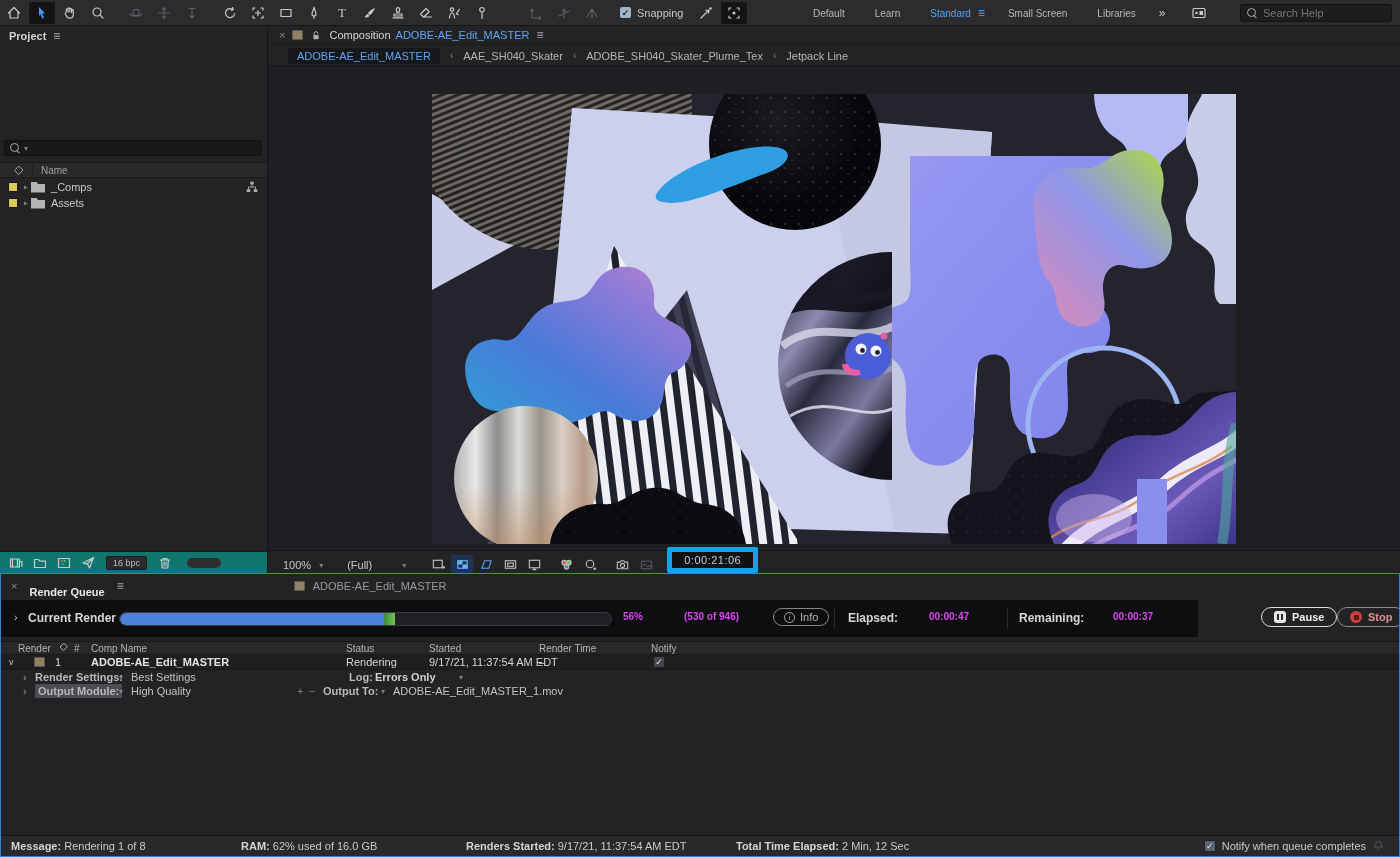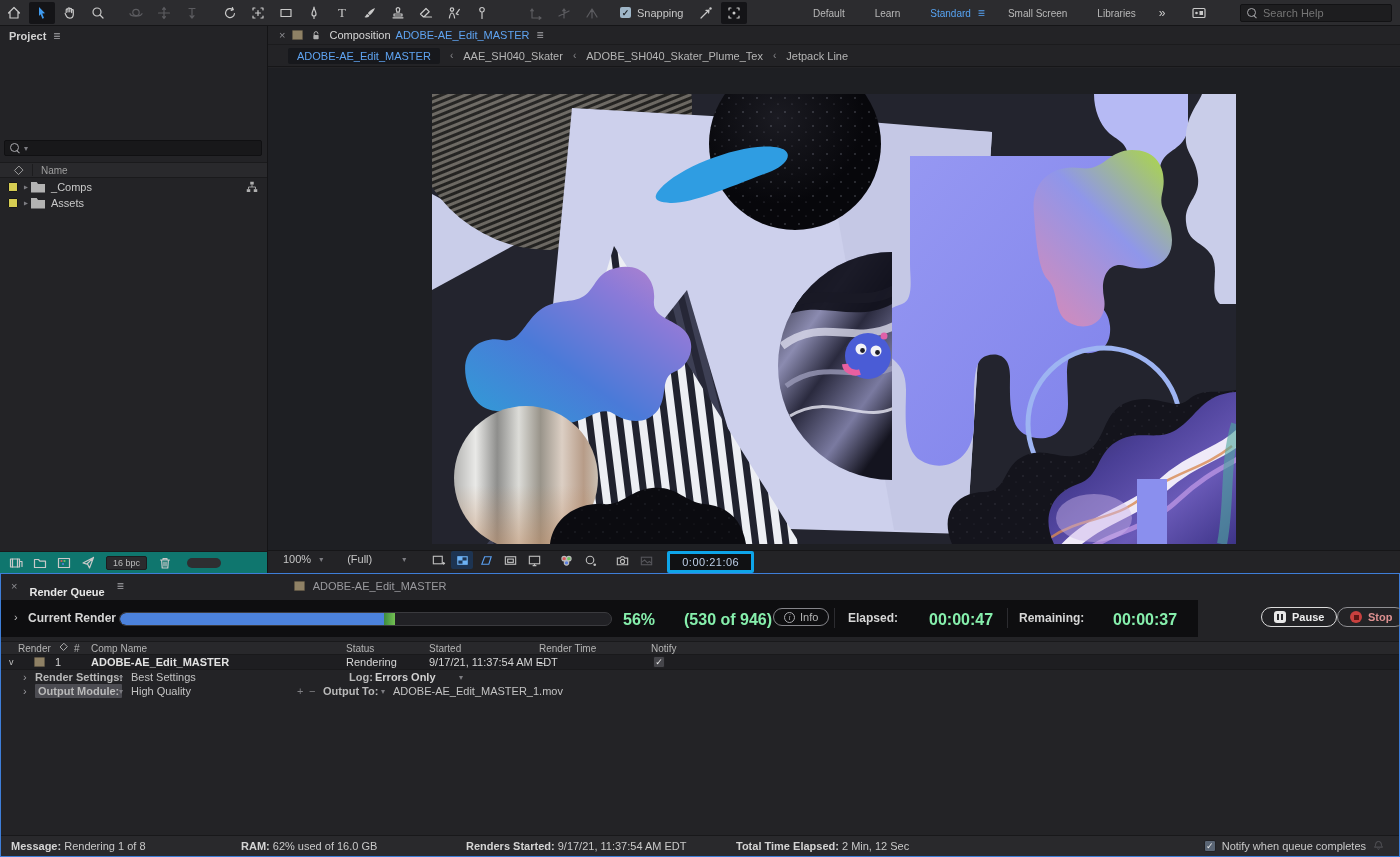--- a/index.html
+++ b/index.html
@@ -38,35 +38,35 @@
 .bpc{background:#2b2b2e;border:1px solid #1c1c1f;border-radius:2px;color:#bdbdbd;font-size:9px;padding:1px 6px;margin:0 6px}
 
 #comp{position:absolute;left:268px;top:26px;width:1132px;height:547px;background:#232326}
 .ctab{height:19px;display:flex;align-items:center;gap:7px;padding-left:11px;border-bottom:1px solid #1b1b1d}
 .chip{width:11px;height:10px;background:#8f8165;border:1px solid #5f5645;border-radius:1px}
 #crumbs{height:22px;display:flex;align-items:center;gap:10px;padding-left:20px;border-bottom:1px solid #161618;font-size:11px;color:#b5b5b5}
 .crumb-active{color:#5fa4f2;background:#17181c;padding:2px 9px;border-radius:2px}
 .csep{color:#8a8a8e;font-size:10px}
 #viewer{position:absolute;left:0;top:42px;right:0;bottom:23px;background:#1e1f23}
 #canvas{position:absolute;left:164px;top:26px}
-#cbottom{position:absolute;left:0;bottom:0;right:0;height:23px;background:#232326;border-top:1px solid #161618;display:flex;align-items:flex-start;padding-left:8px;gap:2px}
+#cbottom{position:absolute;left:0;bottom:0;right:0;height:23px;background:#232326;border-top:1px solid #161618;display:flex;align-items:flex-end;padding-left:8px;gap:2px}
 .dd{display:flex;align-items:center;gap:8px;color:#c6c6c6;padding:2px 7px}
 .vic{width:22px;height:18px;display:flex;align-items:center;justify-content:center;border-radius:2px}
 .vic svg{width:15px;height:15px;stroke:#bdbdbd;fill:none;stroke-width:1.2}
 .vic.on{background:#1d3452}
 .vic.on svg{stroke:#6db2f5}
 .vic.dim svg{stroke:#55555a}
-.tcode{background:#101113;border:3px solid #0ea5e9;border-radius:2px;color:#bccee6;padding:2px 12px;margin-left:8px;letter-spacing:.5px}
+.tcode{background:#101113;border:5px solid #0ea5e9;border-radius:2px;color:#bccee6;padding:2px 12px;margin-left:8px;letter-spacing:.5px}
 
 #rq{position:absolute;left:0;top:573px;width:1400px;height:284px;background:#232326;border:1px solid #3e7ed8}
 .rqtabs{height:23px;display:flex;align-items:center;gap:8px;padding-left:10px}
 .rq-active{color:#e8e8e8;font-weight:bold;border-bottom:2px solid #c4b5fd;padding:18px 4px 4px}
 #strip{position:absolute;left:0;top:26px;width:1197px;height:37px;background:#0e0e10}
 #strip .lbl{font-weight:bold;color:#d6d6d6;font-size:12px}
-#strip .val{font-weight:bold;color:#86efac;font-size:16px}
+#strip .val{font-weight:bold;color:#d946ef;font-size:10px}
 .pbar{position:absolute;left:118px;top:12px;width:493px;height:14px;background:#212125;border:1px solid #3a3a3e;border-radius:8px;overflow:hidden}
 .pfill{position:relative;height:100%;background:#4c82dc;border-radius:7px 2px 2px 7px}
 .pcap{position:absolute;right:0;top:0;bottom:0;width:11px;background:linear-gradient(90deg,#3d8a3d,#74c153)}
 .ipill{position:absolute;display:inline-flex;align-items:center;gap:5px;border:1px solid #85858a;border-radius:11px;color:#b5b5b5;padding:2px 10px}
 .i-cir{width:11px;height:11px;border:1px solid #aaaaae;border-radius:50%;display:inline-flex;align-items:center;justify-content:center;font-size:8px;color:#aaaaae;font-style:italic;font-family:"Liberation Serif",serif}
 .vdiv{position:absolute;top:8px;height:20px;width:1px;background:#2c2c30}
 .btn{position:absolute;display:inline-flex;align-items:center;gap:6px;border-radius:12px;padding:3px 12px;font-weight:bold}
 .pauseic{width:12px;height:12px;background:#e8e8e8;border-radius:3px;display:inline-flex;align-items:center;justify-content:center;gap:2px}
 .pauseic i{width:2px;height:6px;background:#2a2a2d}
 .stopic{width:12px;height:12px;background:#c9403e;border-radius:50%;display:inline-flex;align-items:center;justify-content:center}

